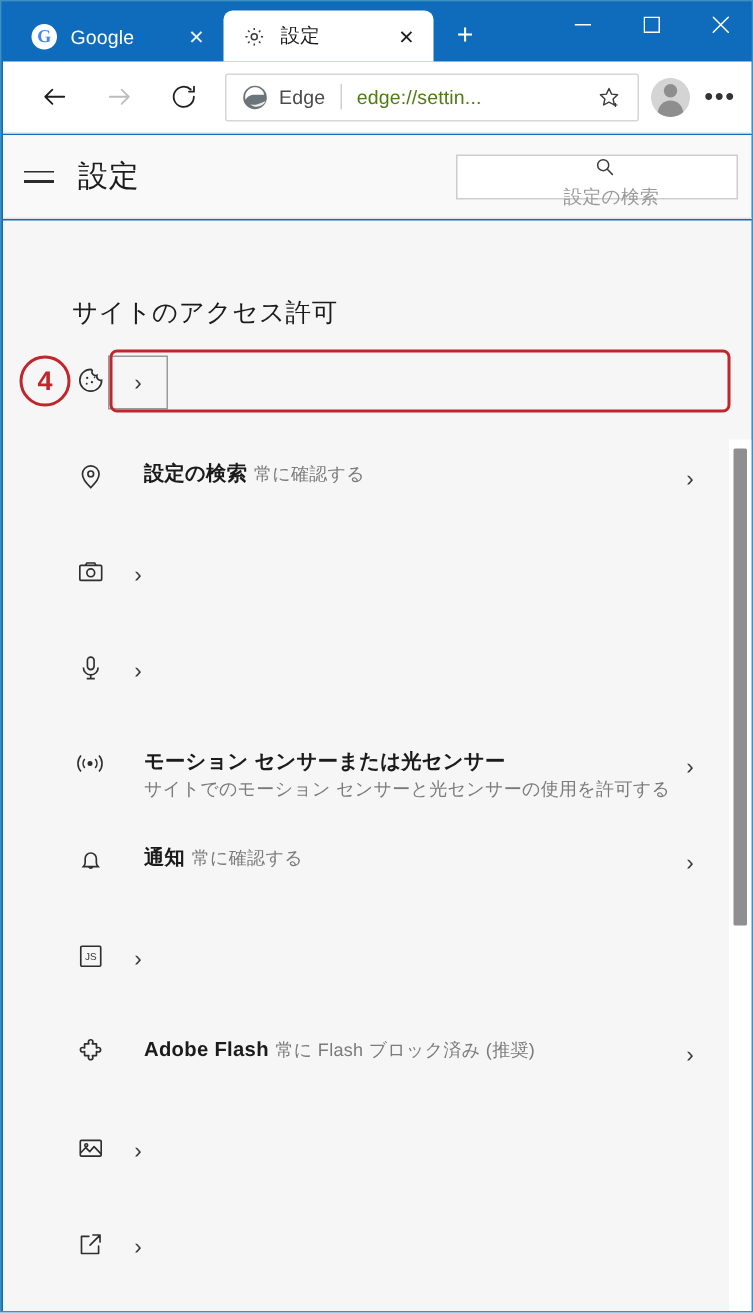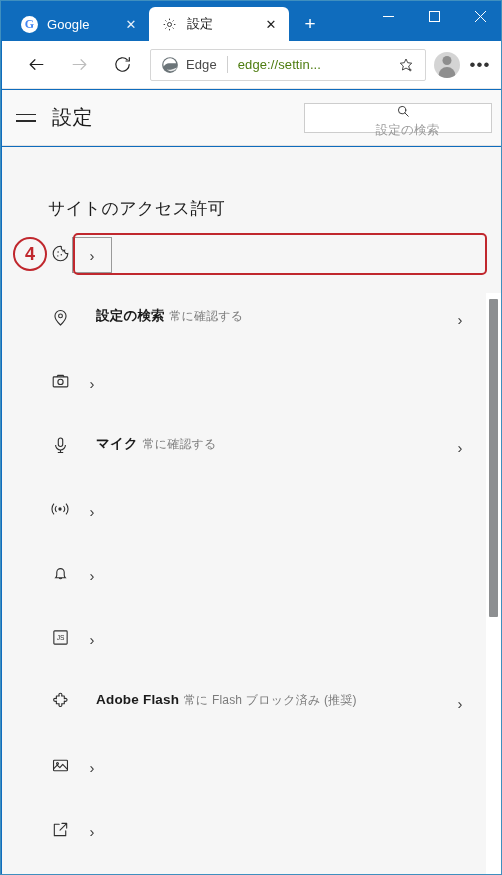--- a/index.html
+++ b/index.html
@@ -454,44 +454,48 @@
       </div>
 
       <div class="row">
         <span class="row-icon">
           <svg width="19" height="19" viewBox="0 0 24 24" fill="none" stroke="#2f2f2f" stroke-width="1.4">
             <rect x="9.2" y="2.6" width="5.6" height="10.6" rx="2.8"></rect>
             <path d="M5.8 11.4a6.2 6.2 0 0 0 12.4 0"></path>
             <path d="M12 17.6v3.2M8.6 20.8h6.8"></path>
           </svg>
         </span>
-        <span class="row-texts">
-          <span class="row-label">マイク</span>
-          <span class="row-sub">常に確認する</span>
-        </span>
         <span class="row-chevron">›</span>
       </div>
 
       <div class="row">
         <span class="row-icon">
           <svg width="20" height="20" viewBox="0 0 24 24" fill="none" stroke="#2f2f2f" stroke-width="1.3">
             <circle cx="12" cy="12" r="2" fill="#2f2f2f" stroke="none"></circle>
             <path d="M7.8 8.4a5.6 5.6 0 0 0 0 7.2M16.2 8.4a5.6 5.6 0 0 1 0 7.2"></path>
             <path d="M4.8 5.6a9.6 9.6 0 0 0 0 12.8M19.2 5.6a9.6 9.6 0 0 1 0 12.8"></path>
           </svg>
         </span>
+        <span class="row-texts">
+          <span class="row-label">モーション センサーまたは光センサー</span>
+          <span class="row-sub">サイトでのモーション センサーと光センサーの使用を許可する</span>
+        </span>
         <span class="row-chevron">›</span>
       </div>
 
       <div class="row">
         <span class="row-icon">
           <svg width="19" height="19" viewBox="0 0 24 24" fill="none" stroke="#2f2f2f" stroke-width="1.4">
             <path d="M18.2 17.4H5.8c1.1-1.2 1.5-2.2 1.5-3.6v-3.2a4.7 4.7 0 0 1 9.4 0v3.2c0 1.4.4 2.4 1.5 3.6z"></path>
             <path d="M10.4 17.6a1.8 1.8 0 0 0 3.2 0"></path>
           </svg>
+        </span>
+        <span class="row-texts">
+          <span class="row-label">通知</span>
+          <span class="row-sub">常に確認する</span>
         </span>
         <span class="row-chevron">›</span>
       </div>
 
       <div class="row">
         <span class="row-icon">
           <svg width="19" height="19" viewBox="0 0 24 24" fill="none" stroke="#2f2f2f" stroke-width="1.4">
             <rect x="3.6" y="3.6" width="16.8" height="16.8" rx="1"></rect>
             <text x="12" y="15.4" font-size="8.4" font-family="Liberation Sans, sans-serif" fill="#2f2f2f" stroke="none" text-anchor="middle">JS</text>
           </svg>

